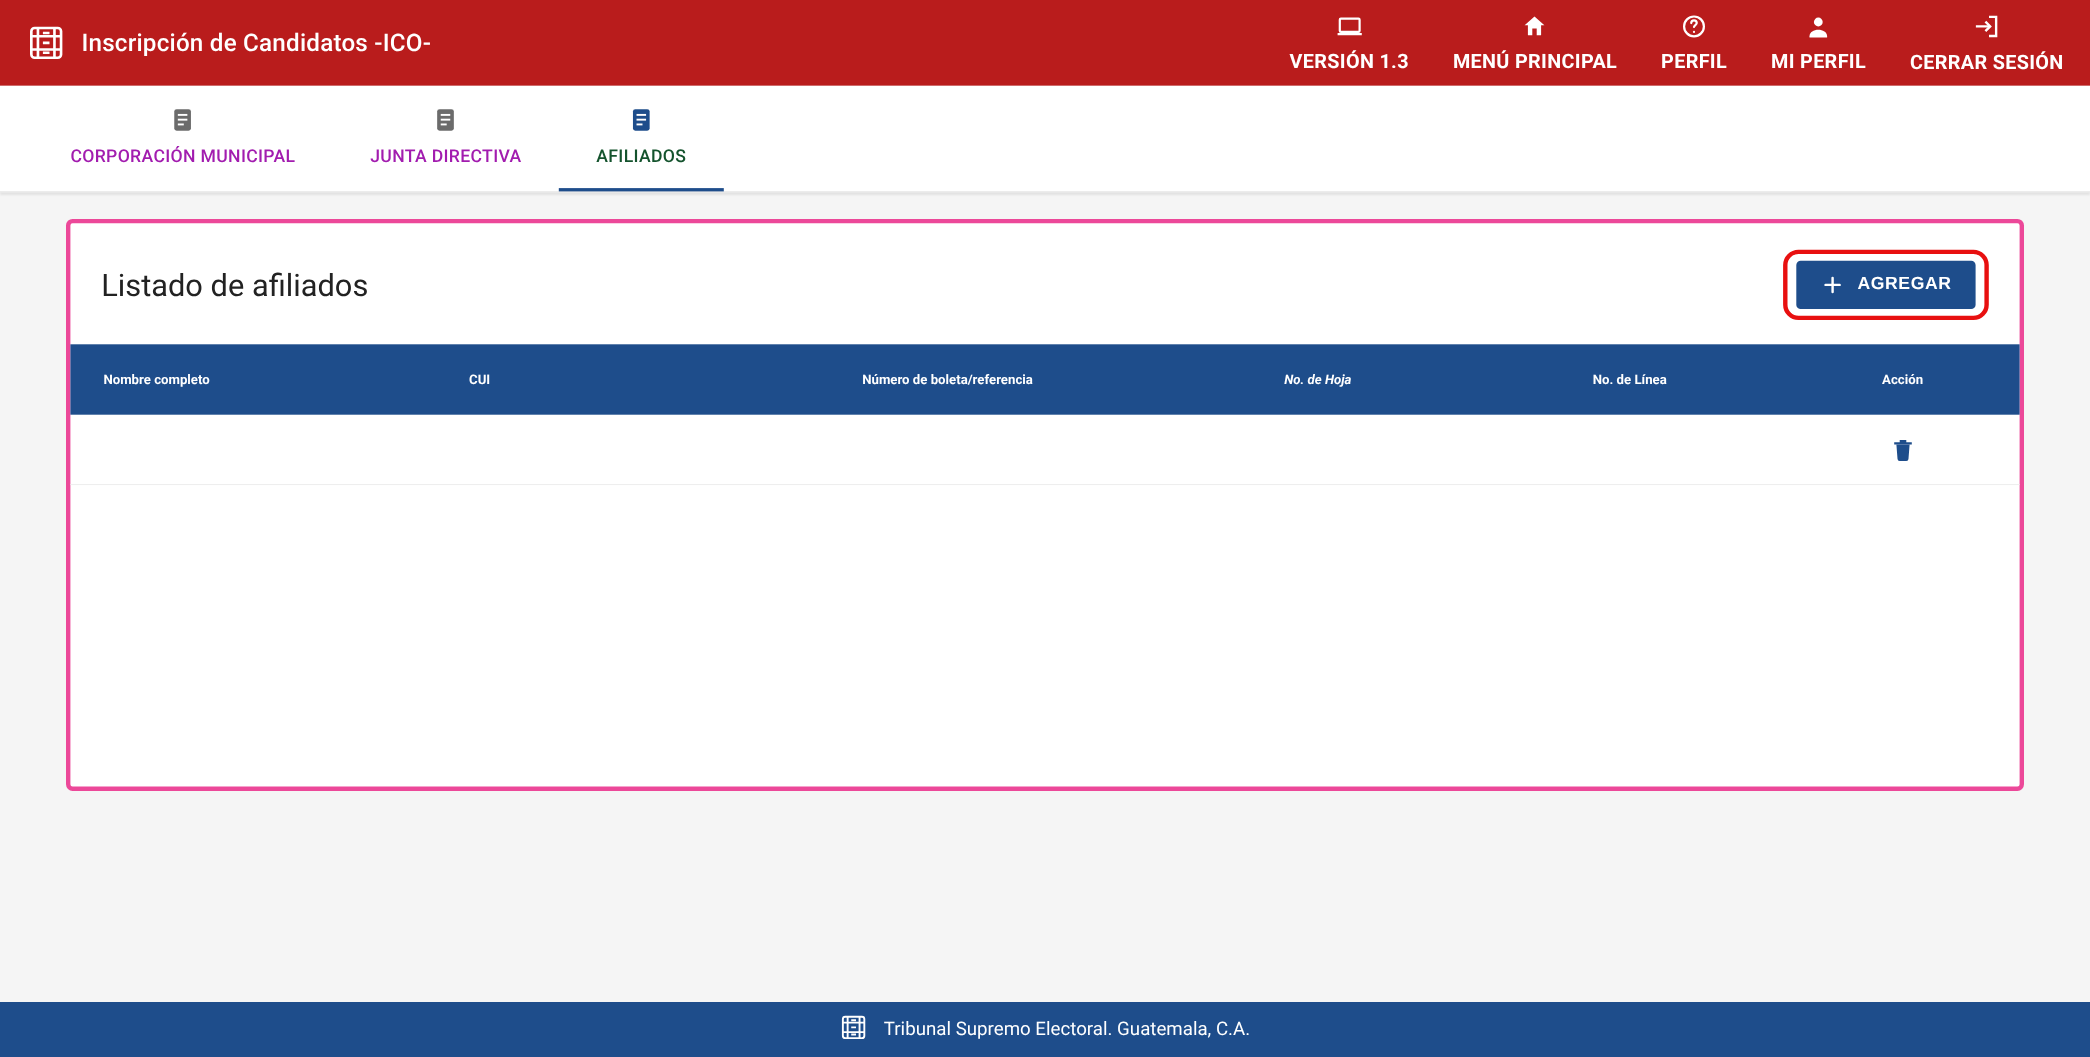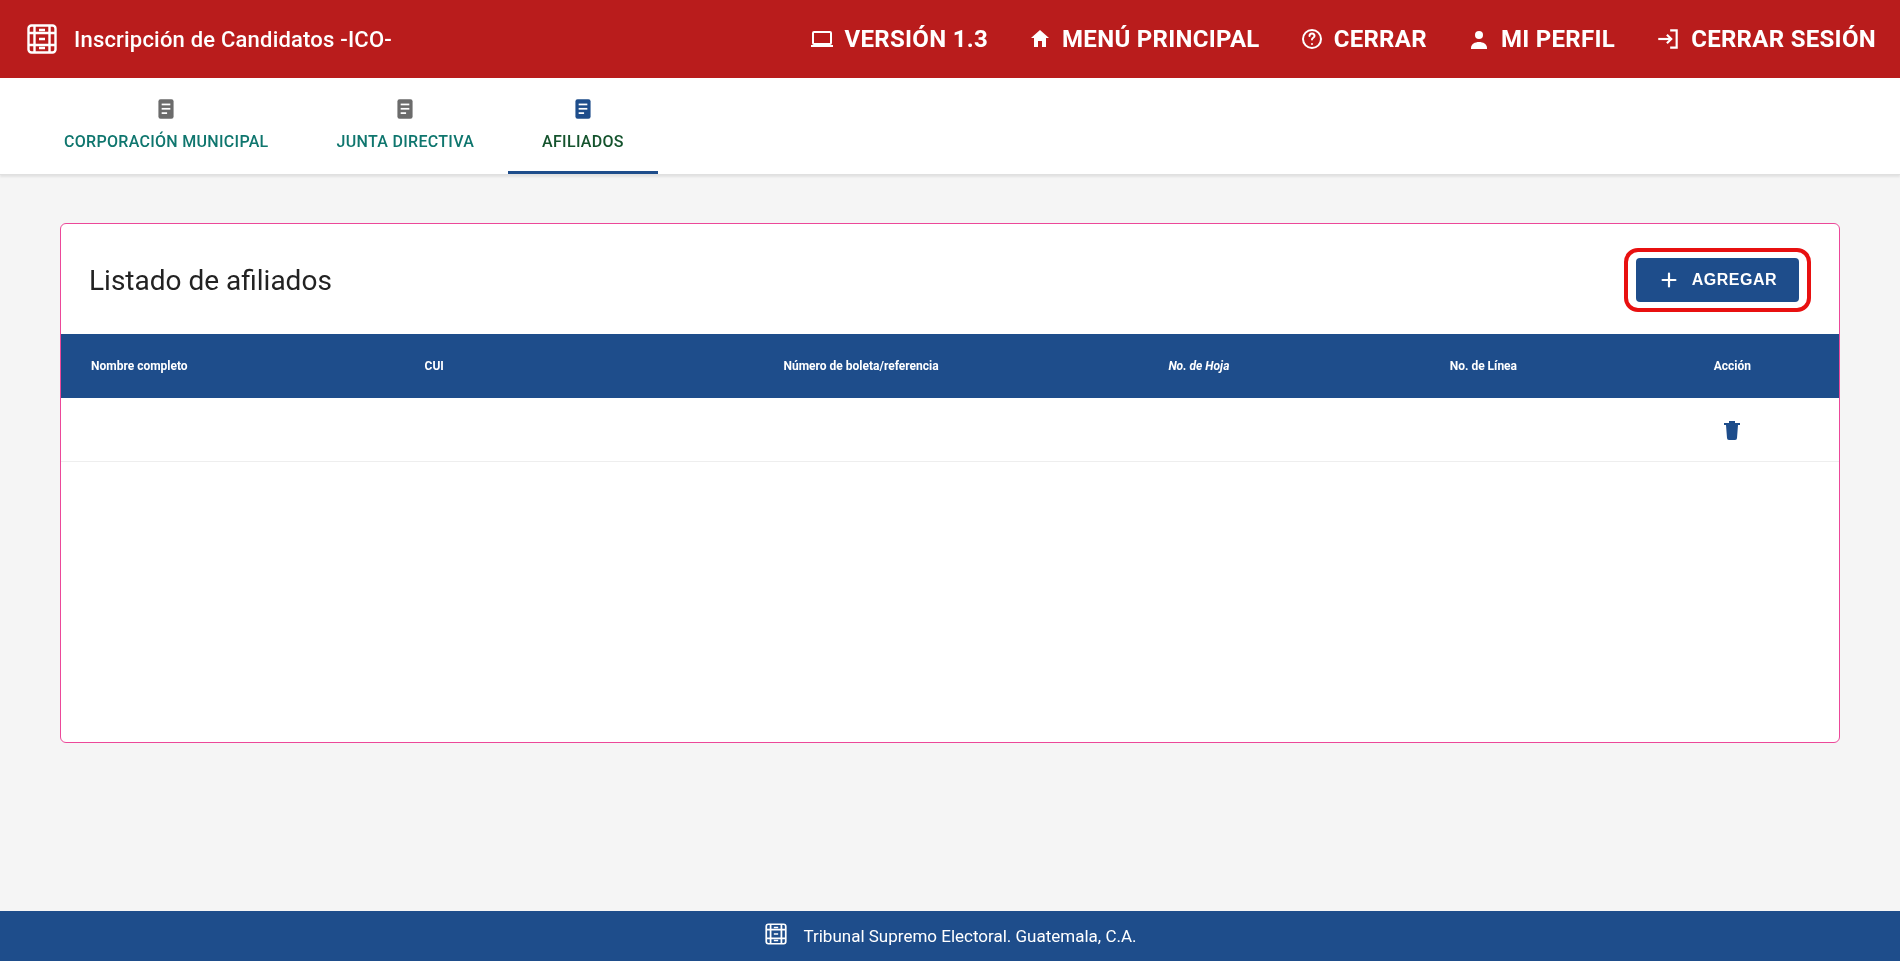--- a/index.html
+++ b/index.html
@@ -27,64 +27,64 @@
     .topbar-right {
       margin-left: auto;
       display: flex;
       align-items: center;
       gap: 40px;
     }
     .nav-item {
       display: flex;
       align-items: center;
       gap: 10px;
-      font-size: 24px;
+      font-size: 18px;
       font-weight: 700;
       cursor: pointer;
       letter-spacing: 0.3px;
+      flex-direction: column;
     }
     .nav-item svg { display: block; }
     
     .tabs-wrap {
       background: white;
       border-bottom: 1px solid #e0e0e0;
       box-shadow: 0 2px 2px rgba(0,0,0,0.08);
     }
     .tabs {
       display: flex;
       padding: 0 30px;
     }
     .tab {
       padding: 18px 34px 20px;
       display: flex;
       flex-direction: column;
       align-items: center;
       gap: 10px;
       cursor: pointer;
-      color: #0f766e;
+      color: #a21caf;
       font-size: 16px;
       font-weight: 500;
       letter-spacing: 0.3px;
       border-bottom: 3px solid transparent;
     }
     .tab.active {
       color: #14532d;
       border-bottom-color: #1e4d8b;
     }
     .tab-icon svg { display: block; }
     
     .content {
       padding: 24px 60px 0;
     }
     .card {
       background: white;
-      border: 1px solid #ec4899;
+      border: 4px solid #ec4899;
       border-radius: 6px;
       min-height: 520px;
-      margin-top: 24px;
     }
     .card-header {
       display: flex;
       align-items: center;
       padding: 24px 28px 22px;
     }
     .card-title {
       font-size: 28px;
       font-weight: 400;
       color: #222;
@@ -200,21 +200,21 @@
       <span>MENÚ PRINCIPAL</span>
     </div>
     <div class="nav-item">
       <span>
         <svg width="24" height="24" viewBox="0 0 24 24" fill="none" stroke="white" stroke-width="2">
             <circle cx="12" cy="12" r="9"></circle>
             <path d="M9.5 9a2.5 2.5 0 015 0c0 1.5-2.5 2-2.5 3.5" stroke-linecap="round"></path>
             <circle cx="12" cy="17" r="1" fill="white" stroke="none"></circle>
           </svg>
       </span>
-      <span>CERRAR</span>
+      <span>PERFIL</span>
     </div>
     <div class="nav-item">
       <span>
         <svg width="24" height="24" viewBox="0 0 24 24" fill="white">
             <circle cx="12" cy="8" r="4"></circle>
             <path d="M4 21c0-4 4-6 8-6s8 2 8 6v1H4v-1z"></path>
           </svg>
       </span>
       <span>MI PERFIL</span>
     </div>

